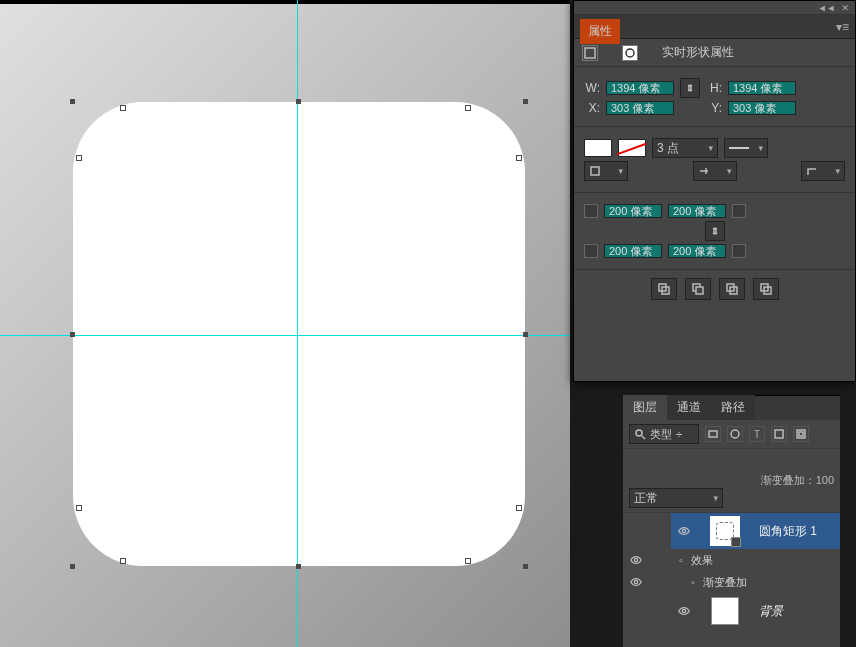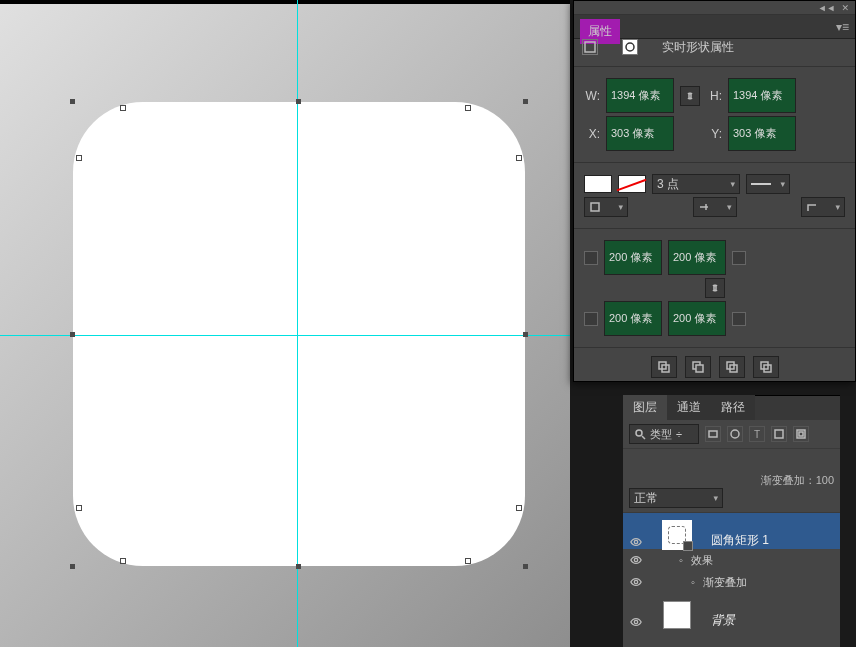--- a/index.html
+++ b/index.html
@@ -28,33 +28,33 @@
     box-shadow: -2px 2px 8px rgba(0,0,0,0.6);
   }
   .panel-strip {
     height:14px; background:#454545; border-bottom:1px solid #333; display:flex; justify-content:flex-end; align-items:center; padding-right:6px; gap:6px;
   }
   .panel-strip span { font-size:9px; color:#aaa; cursor:default;}
   .twirl { font-size:11px; color:#aaa;}
   .panel-tabs {
     display:flex; align-items:center; height:24px; background:#383838; border-bottom:1px solid #222; padding:0 6px;
   }
-  .panel-tabs .tab { padding:4px 8px; background:#a21caf; margin-top:10px;}
+  .panel-tabs .tab { padding:4px 8px; background:#c2410c; margin-top:10px;}
   .panel-tabs .menu { margin-left:auto; font-size:12px; color:#aaa;}
   .panel-sub {
-    display:flex; align-items:flex-start; height:28px; padding:0 8px; gap:24px; border-bottom:1px solid #333;
+    display:flex; align-items:center; height:28px; padding:0 8px; gap:24px; border-bottom:1px solid #333;
   }
   .icon-box {
     width:16px; height:16px; border:1px solid #777; display:inline-flex; align-items:center; justify-content:center;
   }
   .section { padding:8px 10px; border-bottom:1px solid #333; }
   .row { display:flex; align-items:center; gap:6px; margin:3px 0; }
   .lbl { width:16px; text-align:right; }
   .field {
-    background:#14532d; border:1px solid #222; color:#ddd; padding:0 4px; width:68px; height:35px; font-size:11px;
+    background:#0f766e; border:1px solid #222; color:#ddd; padding:0 4px; width:68px; height:14px; font-size:11px;
   }
   .link-ic {
     width:20px; height:20px; display:flex; align-items:center; justify-content:center;
     border:1px solid #222; background:#3a3a3a; font-size:11px;
   }
   .swatch { width:28px; height:18px; border:1px solid #222; }
   .swatch-fill { background:#fff; }
   .stroke-redline { position:absolute; width:120%; height:2px; background:#e00; transform:rotate(-20deg); left:-10%; top:50%;}
   .drop { background:#3a3a3a; border:1px solid #222; height:20px; display:flex; align-items:center; padding:0 4px; gap:4px;}
   .drop .caret { margin-left:auto; font-size:9px; color:#aaa;}
@@ -72,21 +72,21 @@
     background:#454545; color:#ccc; font-size:12px; border-top:1px solid #000;
   }
   .ltabs { display:flex; height:24px; background:#383838; align-items:flex-end;}
   .ltab { padding:4px 10px; background:#333; color:#ccc; font-size:12px;}
   .ltab.active { background:#454545;}
   .lrow { display:flex; align-items:center; gap:6px; padding:4px 6px; border-bottom:1px solid #3a3a3a;}
   .lsearch { background:#3a3a3a; border:1px solid #222; height:20px; flex:0 0 70px; display:flex; align-items:center; padding:0 4px; gap:4px;}
   .licon { width:16px; height:16px; border:1px solid #555; display:flex; align-items:center; justify-content:center; font-size:10px; color:#aaa;}
   .blend { flex:0 0 94px;margin-top:35px;}
   .rlabel { font-size:11px; color:#bbb; white-space:nowrap;}
-  .layer-item { display:flex; align-items:flex-end; height:36px; padding:0 6px; gap:20px;}
+  .layer-item { display:flex; align-items:center; height:36px; padding:0 6px; gap:20px;margin-left:48px;}
   .layer-item.sel { background:#2f5a8f;}
   .eye { width:14px; height:14px; display:flex; align-items:center; justify-content:center; color:#ccc;}
   .thumb { width:28px; height:28px; border:1px solid #888; background:#fff; position:relative;}
   .thumb.sel { outline:2px solid #fff; outline-offset:-1px;}
   .thumb.dark { background:#4b0f12;}
   .thumb-label { font-size:12px; color:#eee;}
   .sub-item { display:flex; align-items:center; height:22px; padding-left:50px; gap:8px; font-size:11px; color:#ccc;}
   .fxlabel { font-style:italic;}
   .lock-row { display:flex; align-items:center; gap:6px; padding:3px 6px; border-bottom:1px solid #3a3a3a; font-size:11px;}
   .lock-row .sp { flex:1;}
@@ -165,21 +165,21 @@
       <input class="field" value="303 像素" style="">
     </div>
   </div>
 
   <div class="section">
     <div class="row">
       <div class="swatch swatch-fill"></div>
       <div class="swatch" style="position:relative;background:#fff">
         <div class="stroke-redline"></div>
       </div>
-      <div class="drop" style="width:88px">
+      <div class="drop" style="width:66px">
         <span>3 点</span>
           <span class="caret">▾</span>
       </div>
       <div class="drop" style="width:44px;justify-content:center">
         <div style="width:20px;height:2px;background:#ccc"></div>
           <span class="caret">▾</span>
       </div>
     </div>
     <div class="row">
       <div class="drop" style="width:44px">

